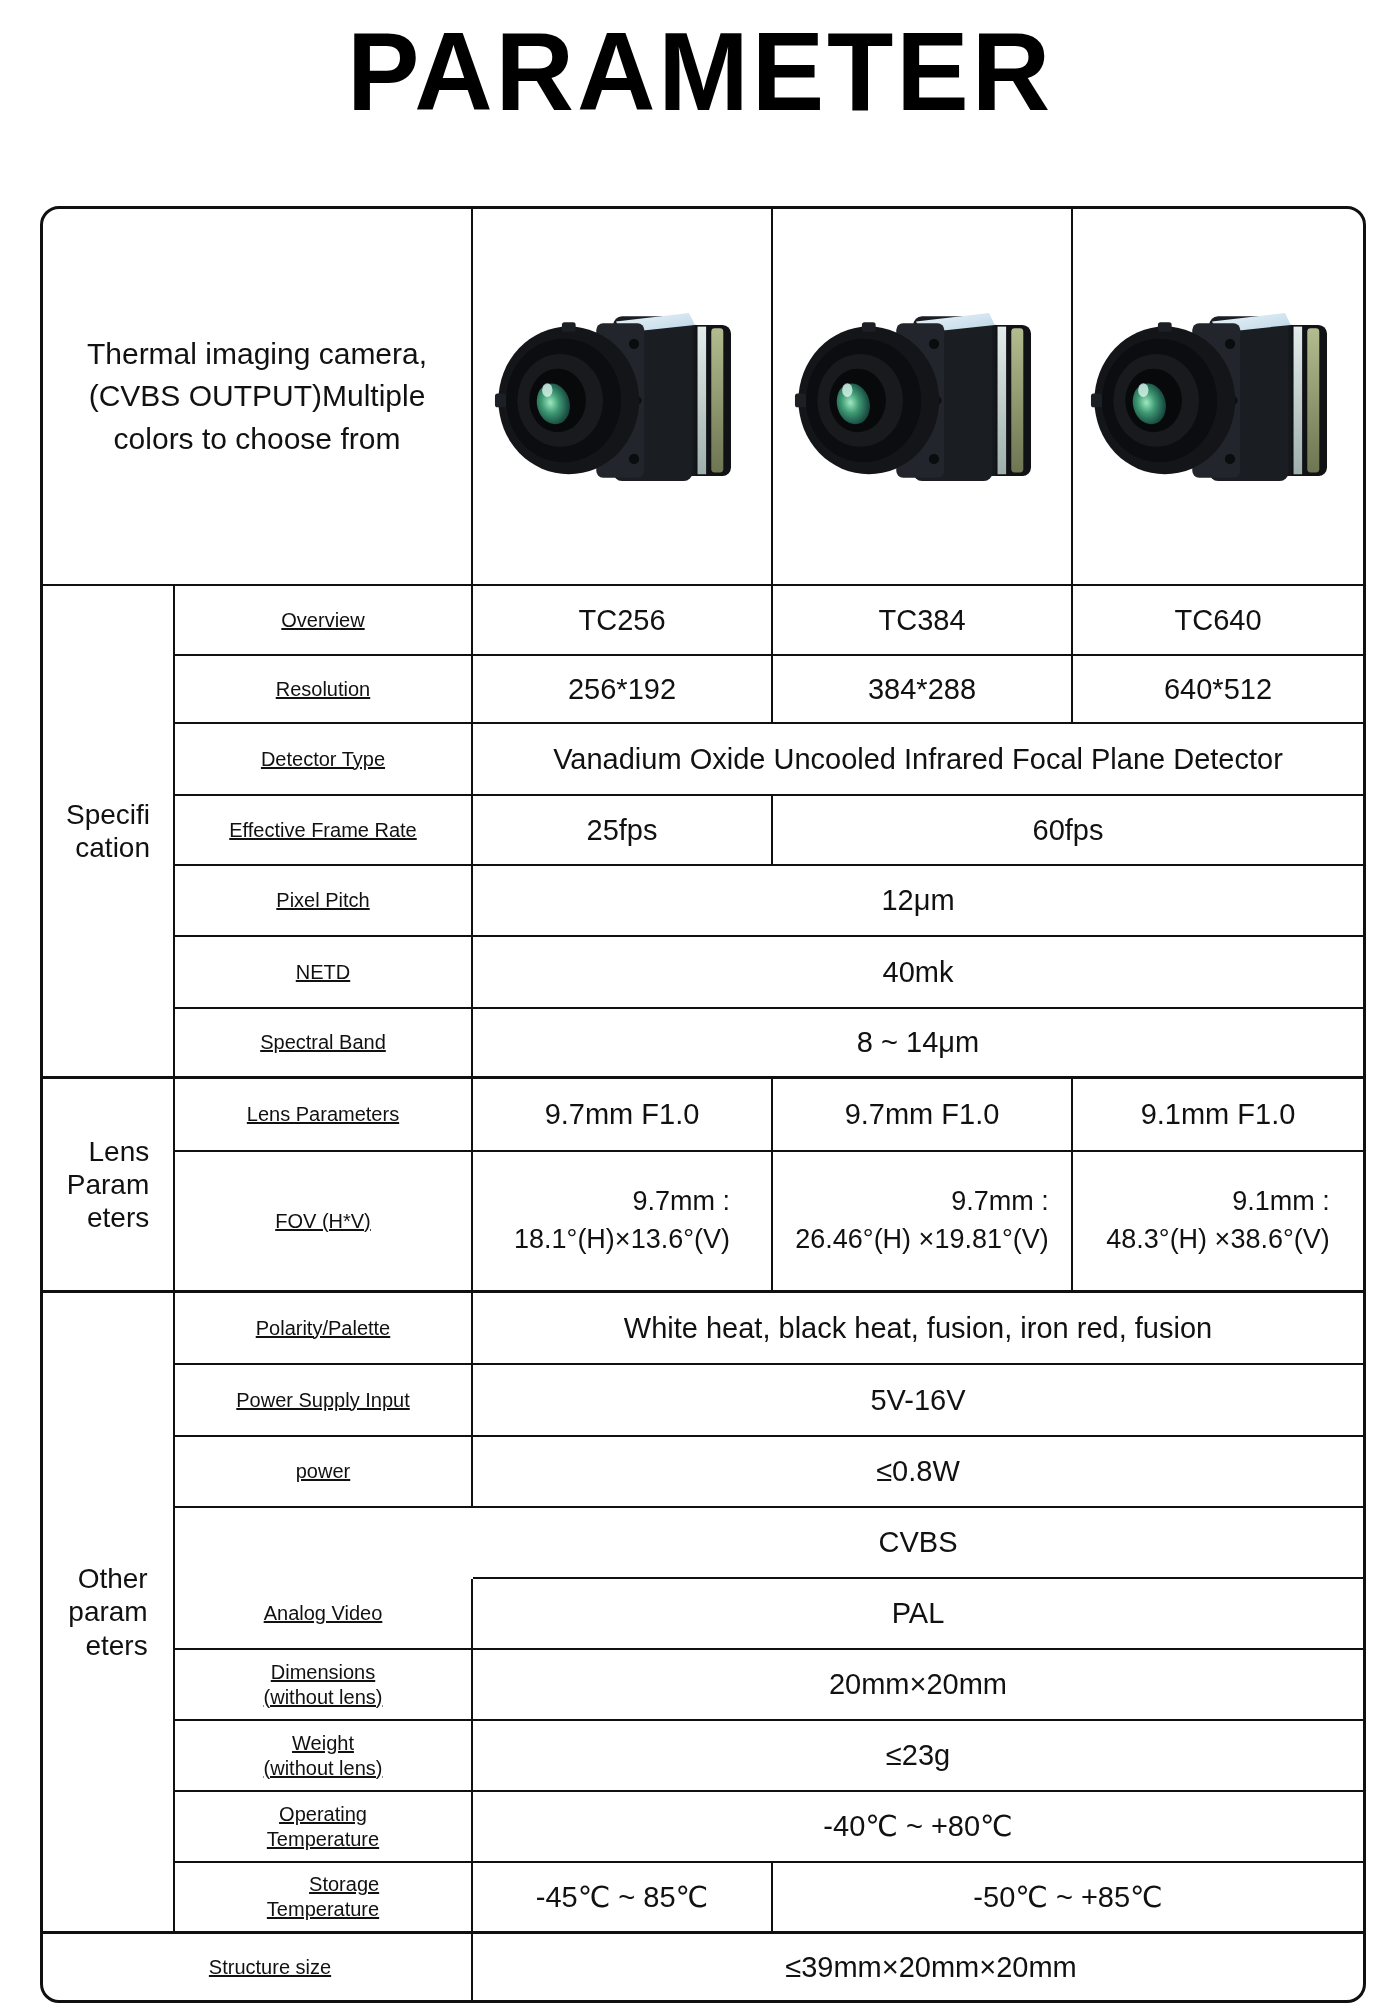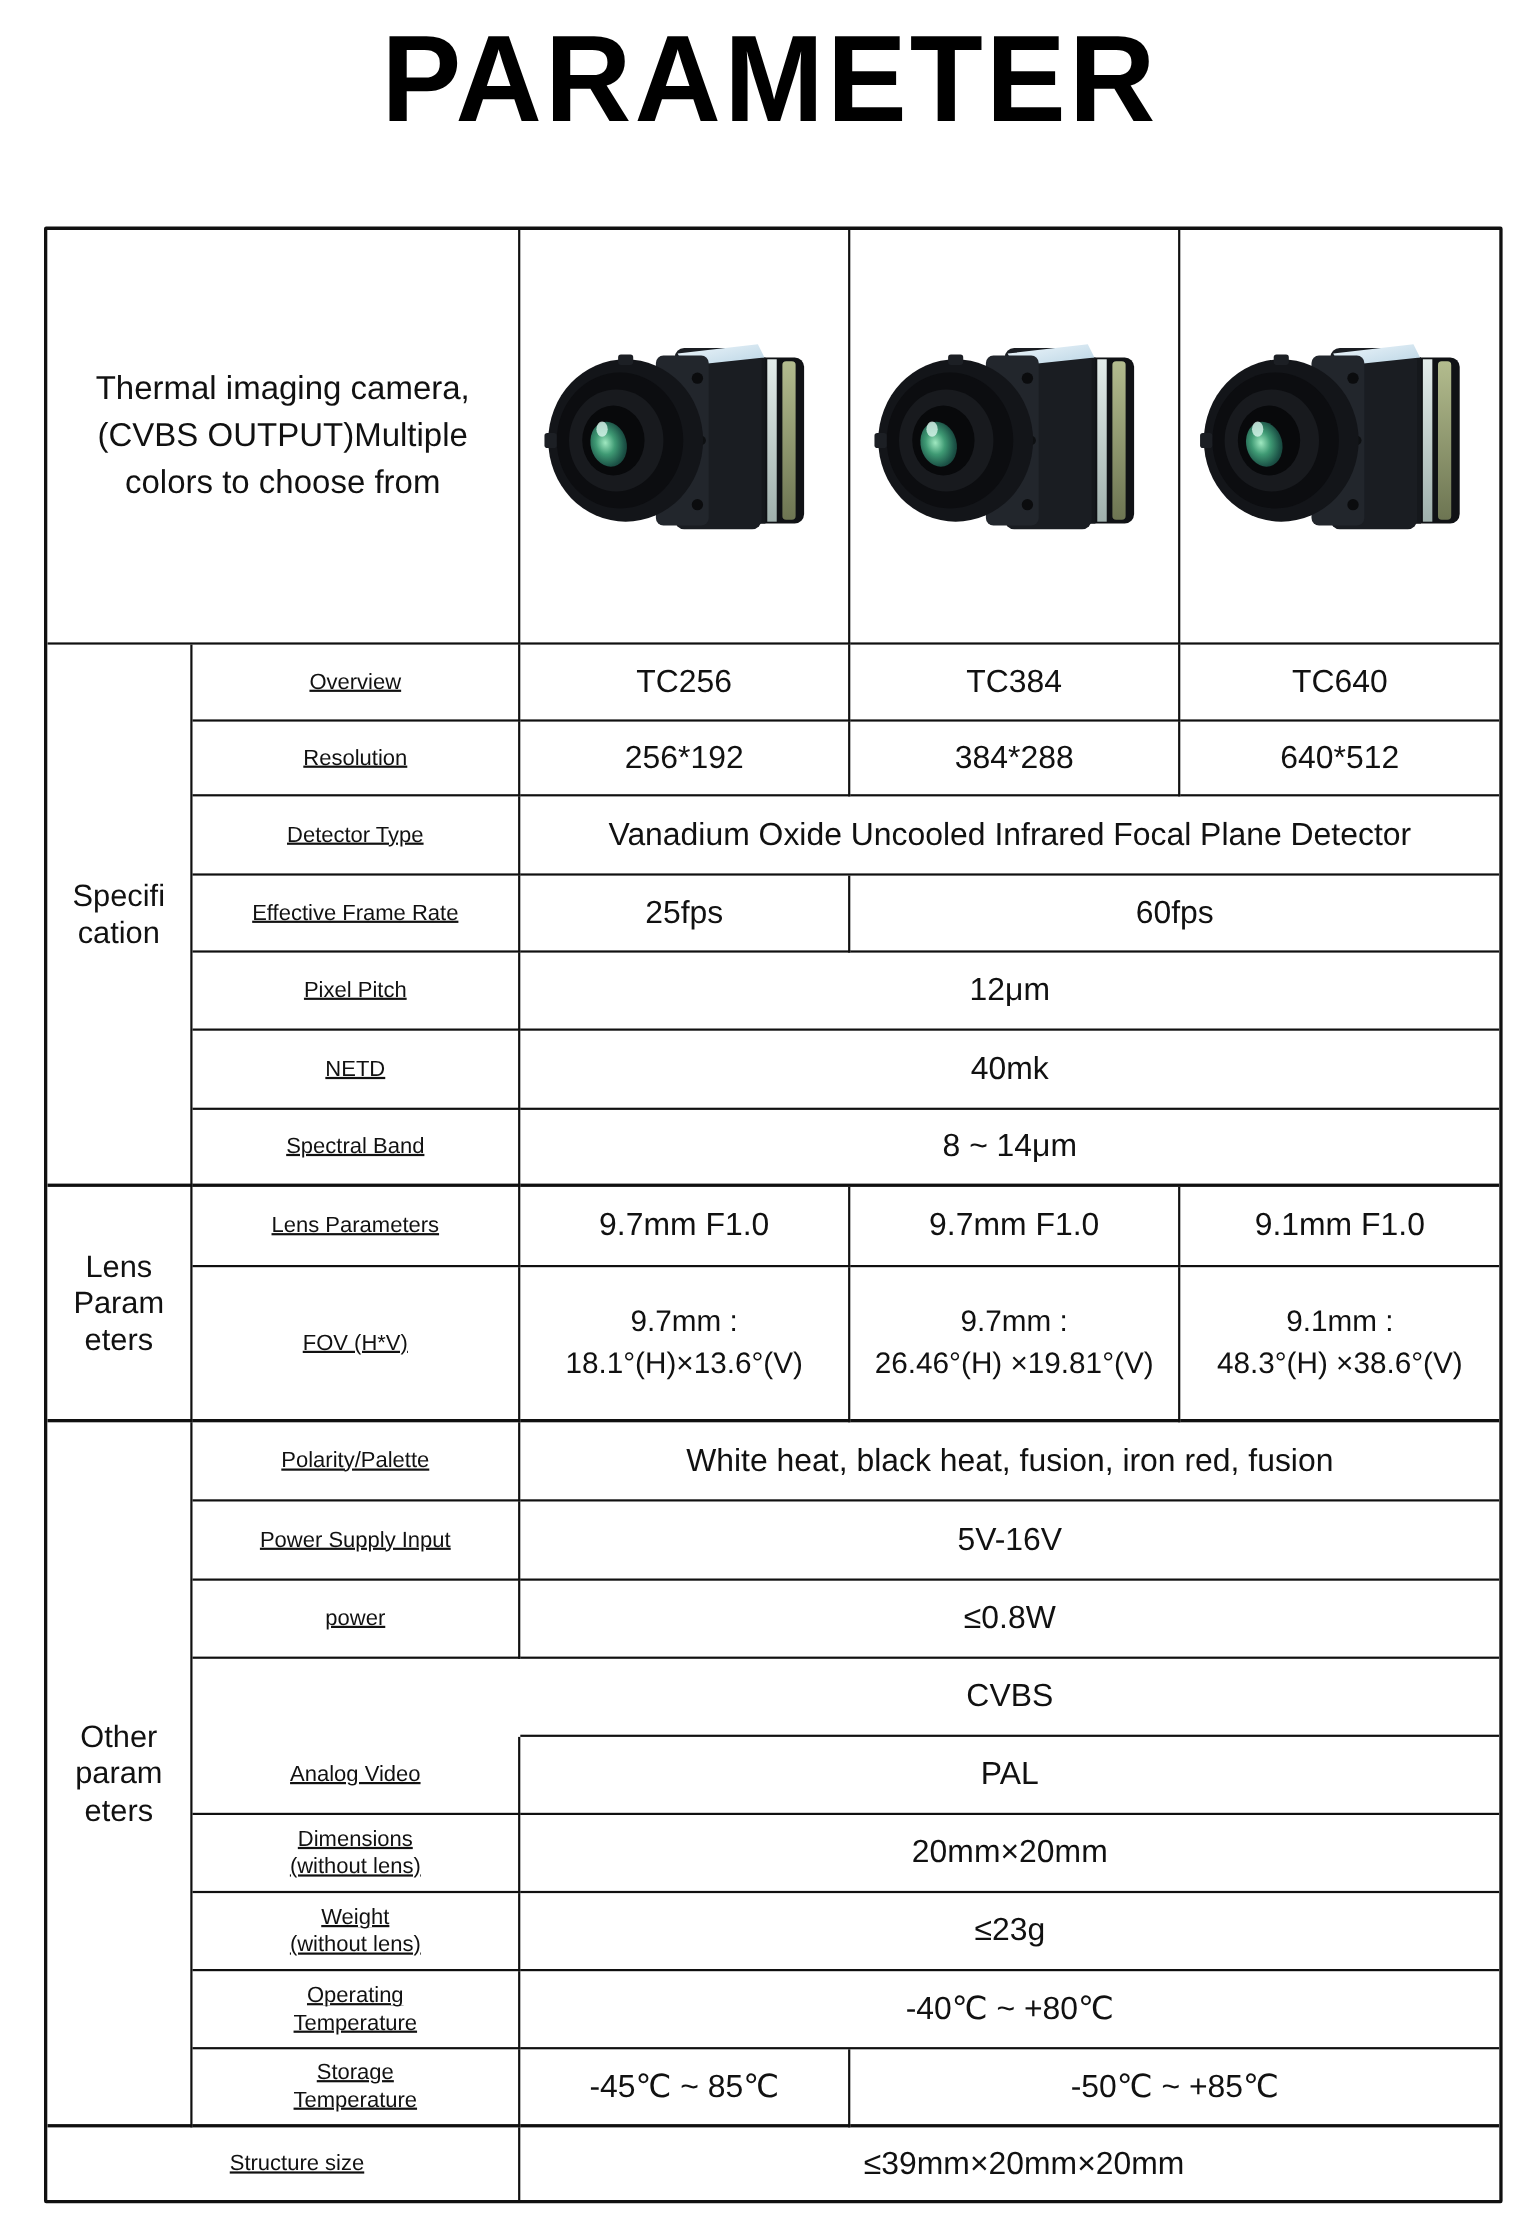--- a/index.html
+++ b/index.html
@@ -20,21 +20,21 @@
     line-height: 1.0;
     color: #000;
     transform: scaleX(0.97);
   }
 
   .spec-table {
     margin-top: 78px;
     margin-left: 40px;
     width: 1326px;
     border: 3px solid #101010;
-    border-radius: 2px;
+    border-radius: 19px;
     overflow: hidden;
     display: grid;
     grid-template-columns: 132px 298px 300px 300px 290px;
     grid-template-rows: 377px 70px 68px 72px 70px 71px 72px 70px 73px 141px 72px 72px 71px 71px 71px 71px 71px 71px 71px 66px;
     background: #fff;
   }
 
   .cell {
     display: flex;
     align-items: center;
@@ -47,21 +47,21 @@
     line-height: 1.25;
   }
   .label { font-size: 20px; text-decoration: underline; }
   .sec   { font-size: 28px; white-space: pre-line; line-height: 1.18; }
   .ml    { white-space: pre-line; }
   .intro { font-size: 30px; line-height: 1.42; white-space: pre-line; padding: 10px 14px; }
   .fov   { font-size: 27px; line-height: 1.4; white-space: pre-line; padding: 4px 2px; }
   .tight { padding: 4px 2px; }
   .nr { border-right: none; }
   .nb { border-bottom: none; padding-left: 34px; }
-  .tb { border-bottom-width: 3px; }
+  .tb { border-bottom-width: 3px; text-align: right; }
 
   .img-cell { padding: 0; }
   .cam { width: 272px; height: 206px; display: block; }
 
   .sprite { position: absolute; width: 0; height: 0; overflow: hidden; }
 </style>
 </head>
 <body>
 
 <svg class="sprite" xmlns="http://www.w3.org/2000/svg" aria-hidden="true">

